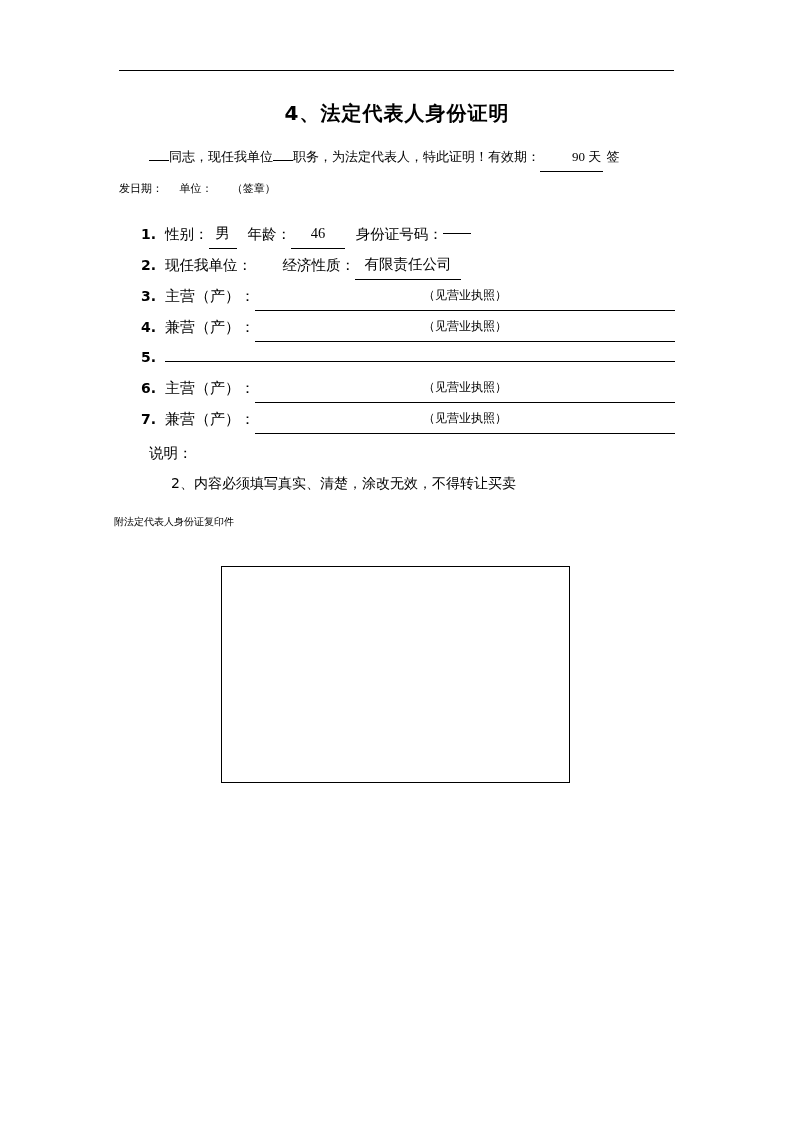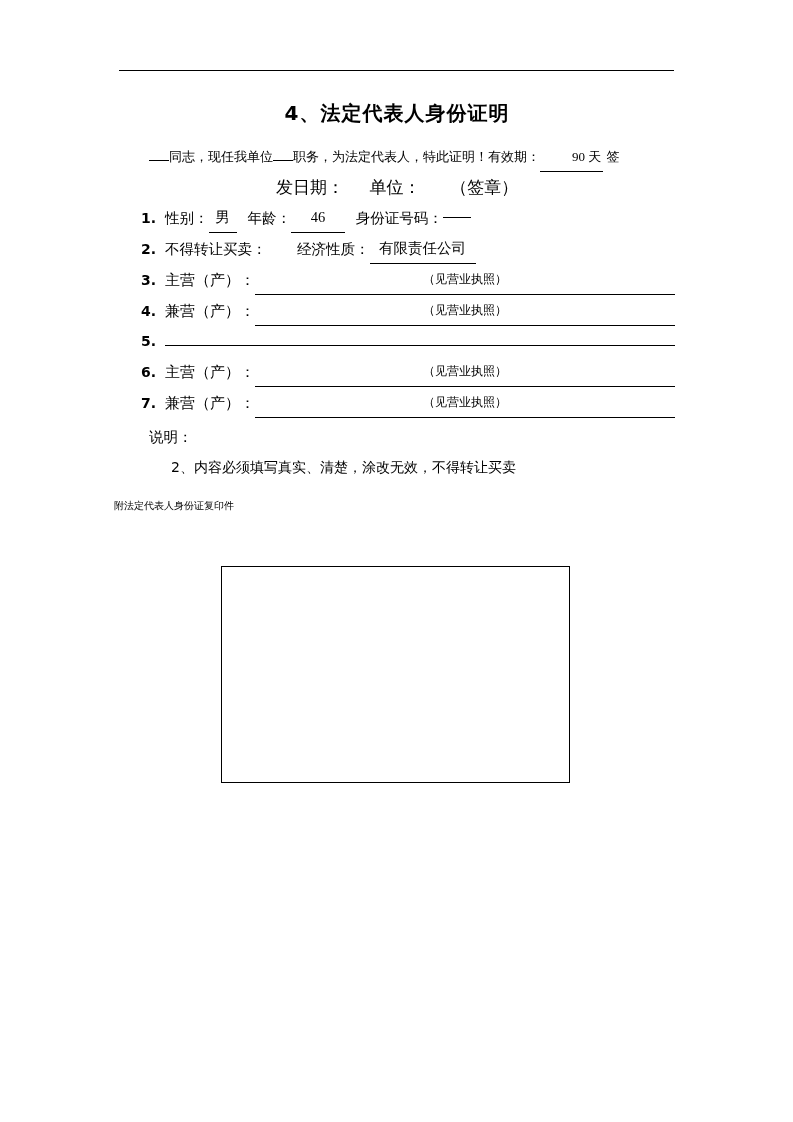--- a/index.html
+++ b/index.html
@@ -51,24 +51,23 @@
   .intro .fill {
     display: inline-block;
     border-bottom: 1px solid #000;
     text-align: center;
     padding: 0 2px;
   }
   .blank-sm { min-width: 16px; }
   .blank-md { min-width: 46px; }
 
   .intro-line2 {
-    font-size: 17px;
+    font-size: 11px;
     line-height: 28px;
-    margin-bottom: 0;
-    text-align: center;
+    margin-bottom: 16px;
   }
 
   ol.items {
     list-style: none;
     margin: 0;
     padding: 0;
   }
   ol.items li {
     display: flex;
     align-items: baseline;
@@ -177,21 +176,21 @@
           &nbsp;&nbsp;&nbsp;
           <span class="lbl">年龄：</span><span class="ul-inline ul-fixed-46">46</span>
           &nbsp;&nbsp;&nbsp;
           <span class="lbl">身份证号码：</span><span class="ul-inline ul-fixed-20"></span>
         </span>
       </li>
 
       <li>
         <span class="num">2.</span>
         <span class="item-body">
-          <span class="lbl">不得转让买卖：</span><span class="ul-inline" style="min-width:8px;border-bottom:none;"></span>
+          <span class="lbl">现任我单位：</span><span class="ul-inline" style="min-width:8px;border-bottom:none;"></span>
           &nbsp;&nbsp;&nbsp;&nbsp;
           <span class="lbl">经济性质：</span><span class="ul-inline ul-fixed-90">有限责任公司</span>
         </span>
       </li>
 
       <li>
         <span class="num">3.</span>
         <span class="item-body">
           <span class="lbl-serif">主营（产）：</span>
             <span class="ul-grow">（见营业执照）</span>

